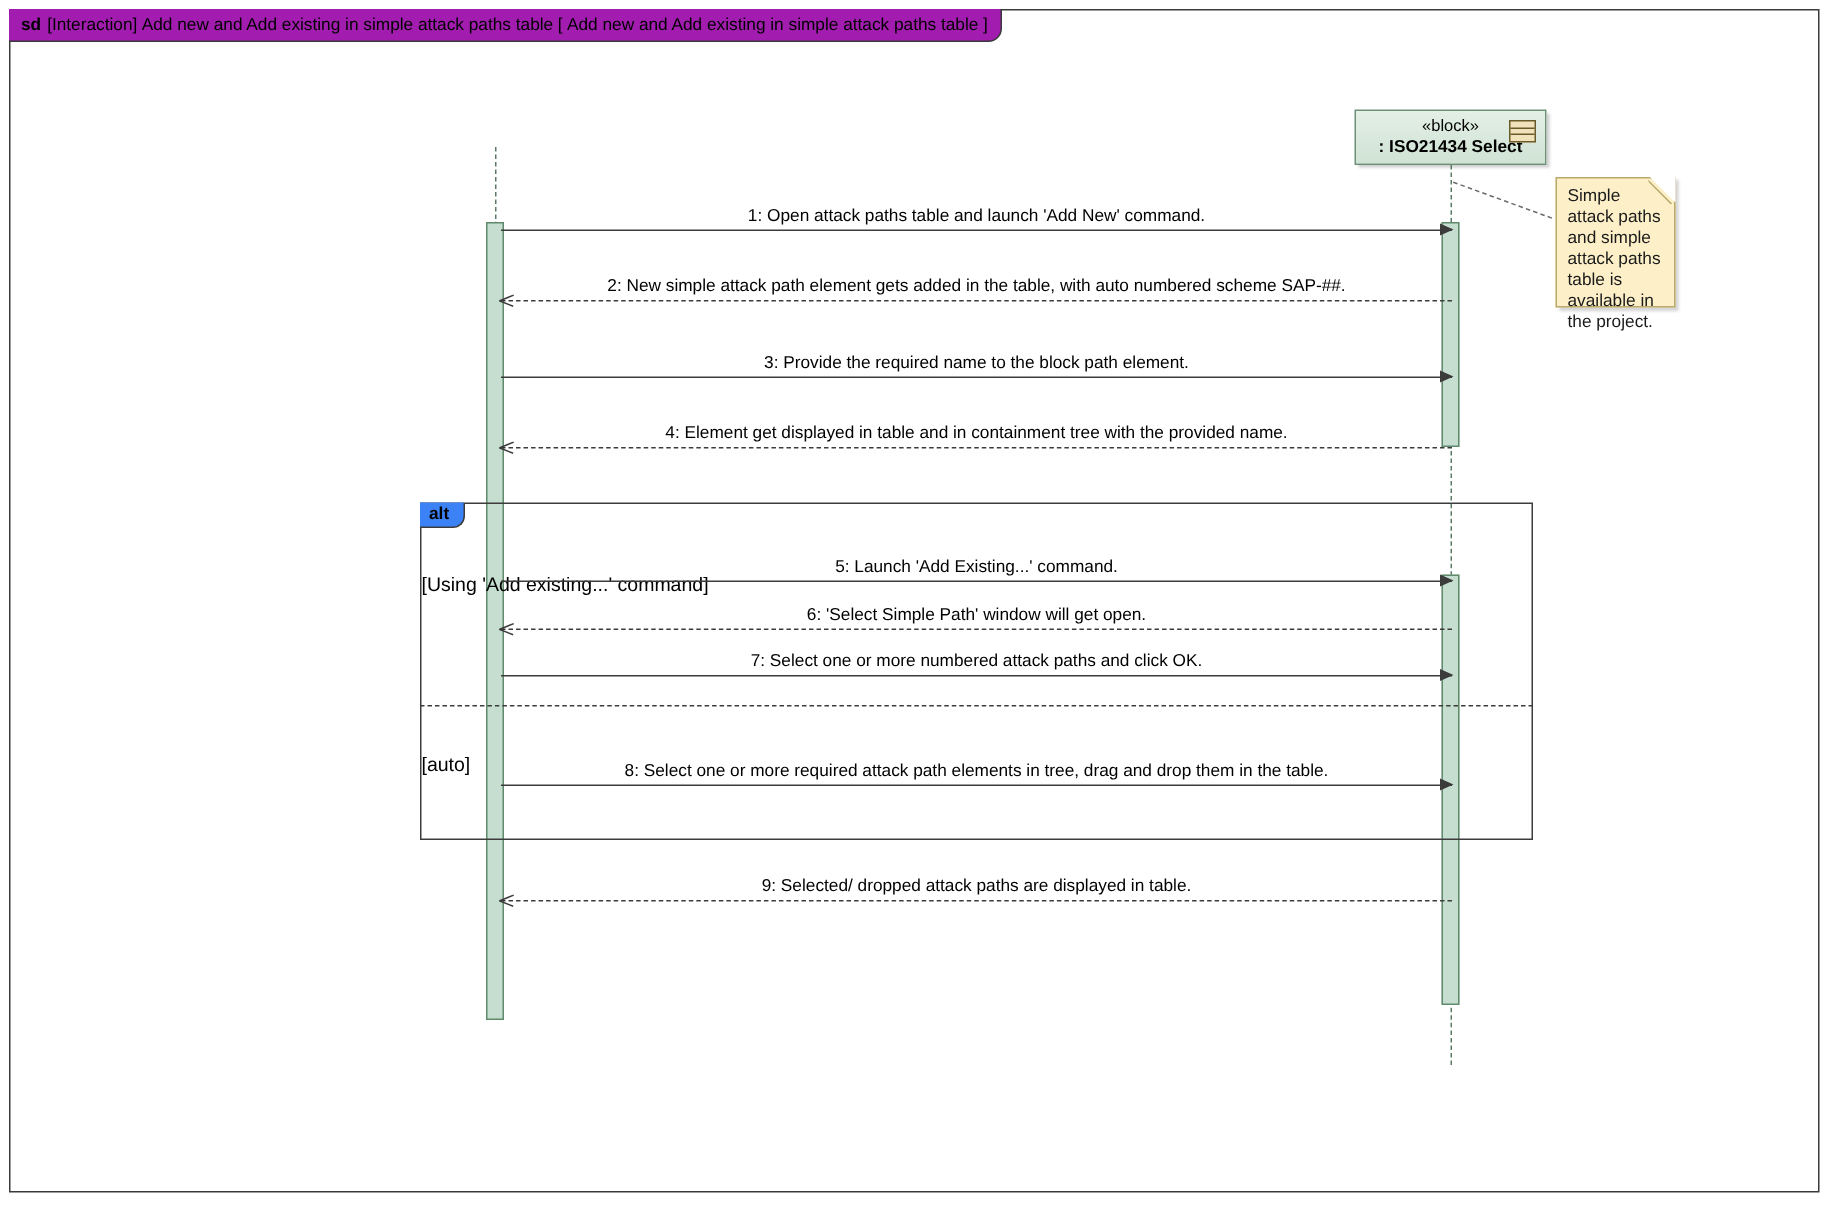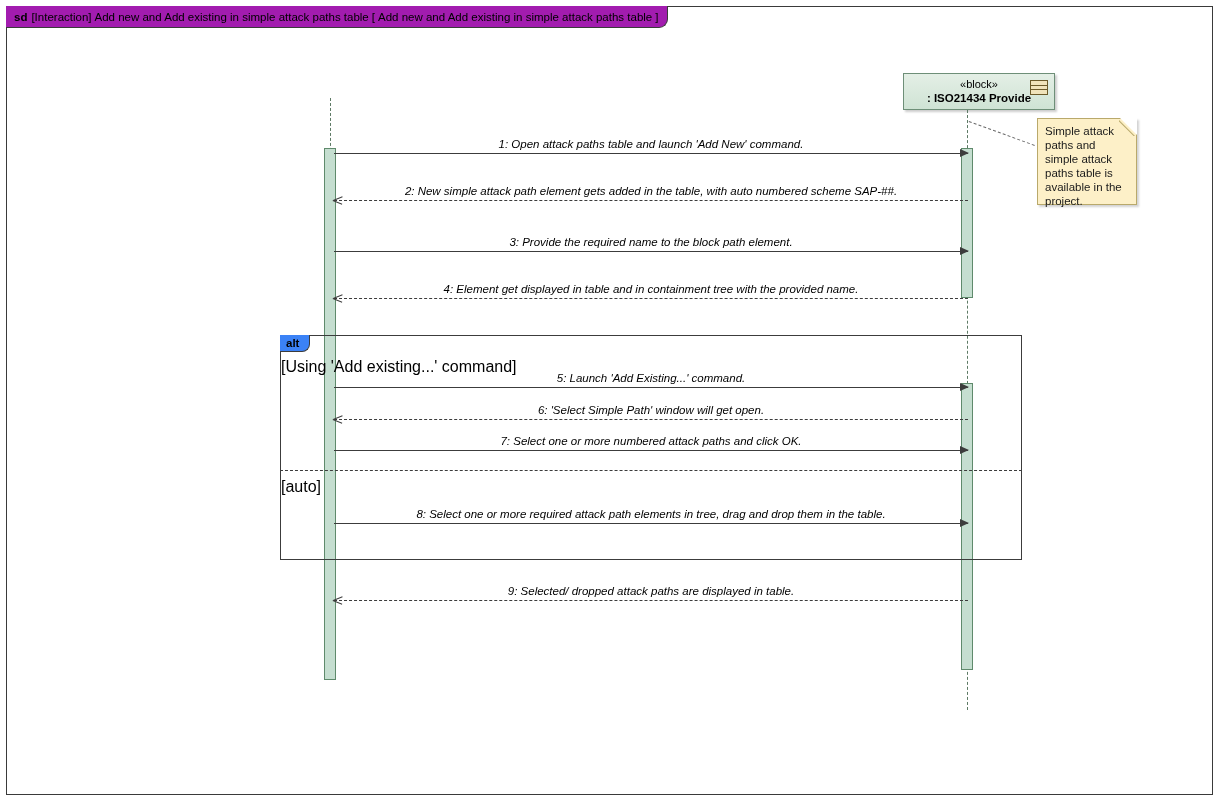--- a/index.html
+++ b/index.html
@@ -184,21 +184,20 @@
 
   .msg .label {
     position: absolute;
     bottom: 3px;
     left: 0;
     width: 100%;
     text-align: center;
     font-size: 11.5px;
     color: #000000;
     white-space: nowrap;
-    font-style: italic;
   }
 
   
   .fragment {
     position: absolute;
     box-sizing: border-box;
     border: 1px solid #3c3c3c;
     background: transparent;
   }
   .fragment-tag {
@@ -212,24 +211,25 @@
     background: #3b82f6;
     padding: 0 8px 0 6px;
     font-size: 11.5px;
     font-weight: bold;
     display: flex;
     align-items: center;
     border-bottom-right-radius: 8px;
   }
   .guard {
     position: absolute;
-    font-size: 16px;
+    font-size: 13px;
     color: #000000;
     white-space: nowrap;
     background: transparent;
+    margin-top: 24px;
   }
   .fragment-divider {
     position: absolute;
     height: 0;
     border-top: 1px dashed #3c3c3c;
   }
 
   
   .note {
     position: absolute;
@@ -288,33 +288,33 @@
     <span class="kw">sd</span>
     <span class="seg">[Interaction]</span>
     <span class="seg">Add new and Add existing in simple attack paths table</span>
     <span class="seg">[</span>
     <span class="seg">Add new and Add existing in simple attack paths table</span>
     <span class="seg">]</span>
   </div>
 
   <div class="lifeline-dash" style="left:330px; top:98px; height:582px;"></div>
 
-  <div class="lifeline-box block-box" style="left:903px; top:73px; width:152px; height:37px;">
+  <div class="lifeline-box block-box" style="left:903px; top:73px; width:128px; height:37px;">
     <span class="block-stereo">«block»</span>
-    <span class="block-name">: ISO21434 Provide</span>
+    <span class="block-name">: ISO21434 Select</span>
     <span class="block-glyph"></span>
   </div>
   <div class="lifeline-dash" style="left:967px; top:110px; height:600px;"></div>
 
   <div class="activation" style="left:324px; top:148px; height:532px;"></div>
   <div class="activation" style="left:961px; top:148px; height:150px;"></div>
   <div class="activation" style="left:961px; top:383px; height:287px;"></div>
 
   <div class="note-anchor" style="left:969px; top:121px; width:70px; transform: rotate(20deg);"></div>
-  <div class="note" style="left:1037px; top:118px; width:100px; height:87px;">
+  <div class="note" style="left:1037px; top:118px; width:80px; height:87px;">
     <span class="note-fold"></span>
     <span class="note-fold-edge"></span>
     <span>Simple attack paths and simple attack paths table is available in the project.</span>
   </div>
 
   <div class="msg to-right" style="left:334px; top:153px; width:634px;">
     <span class="line"></span>
     <span class="head"></span>
     <span class="label">1:  Open attack paths table and launch 'Add New' command.</span>
   </div>

